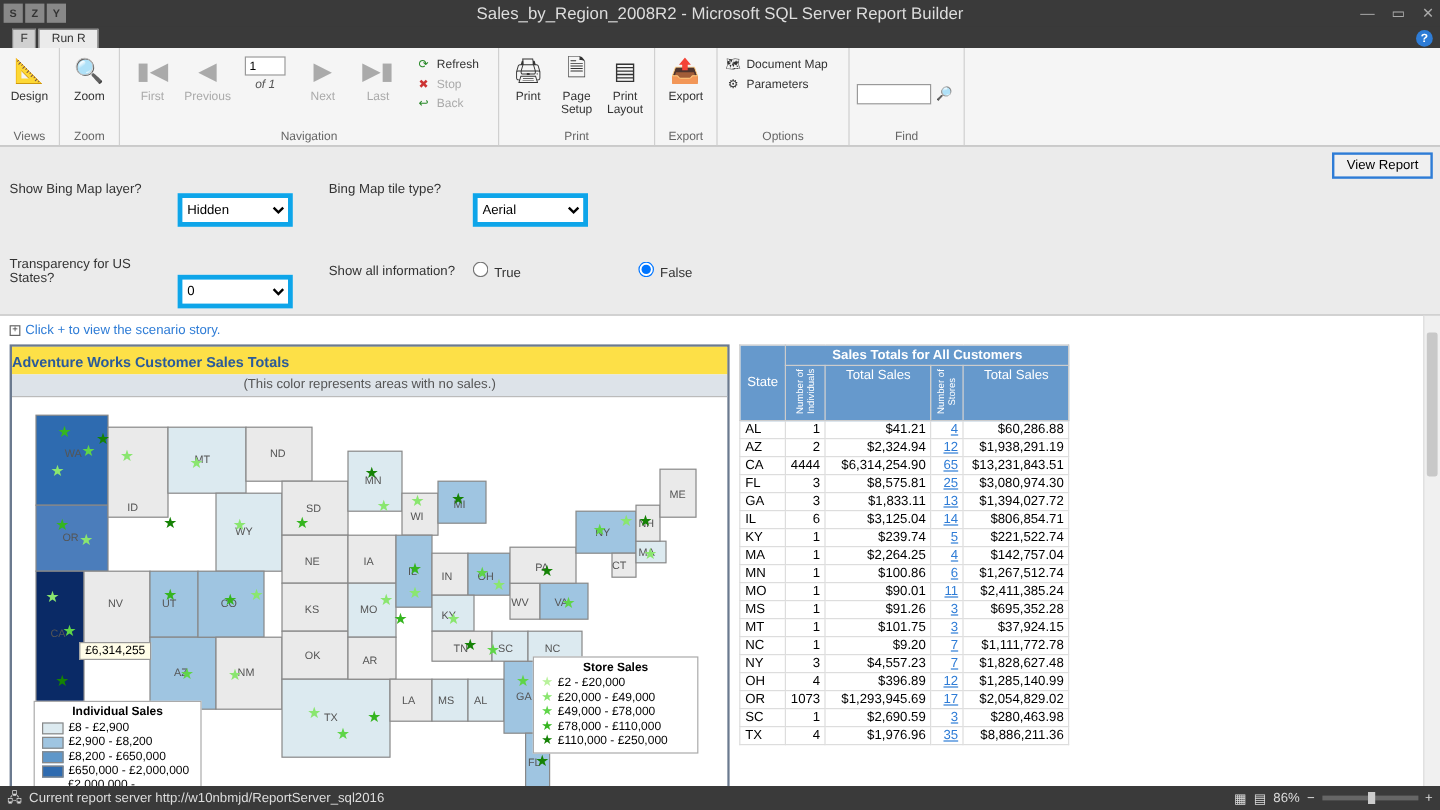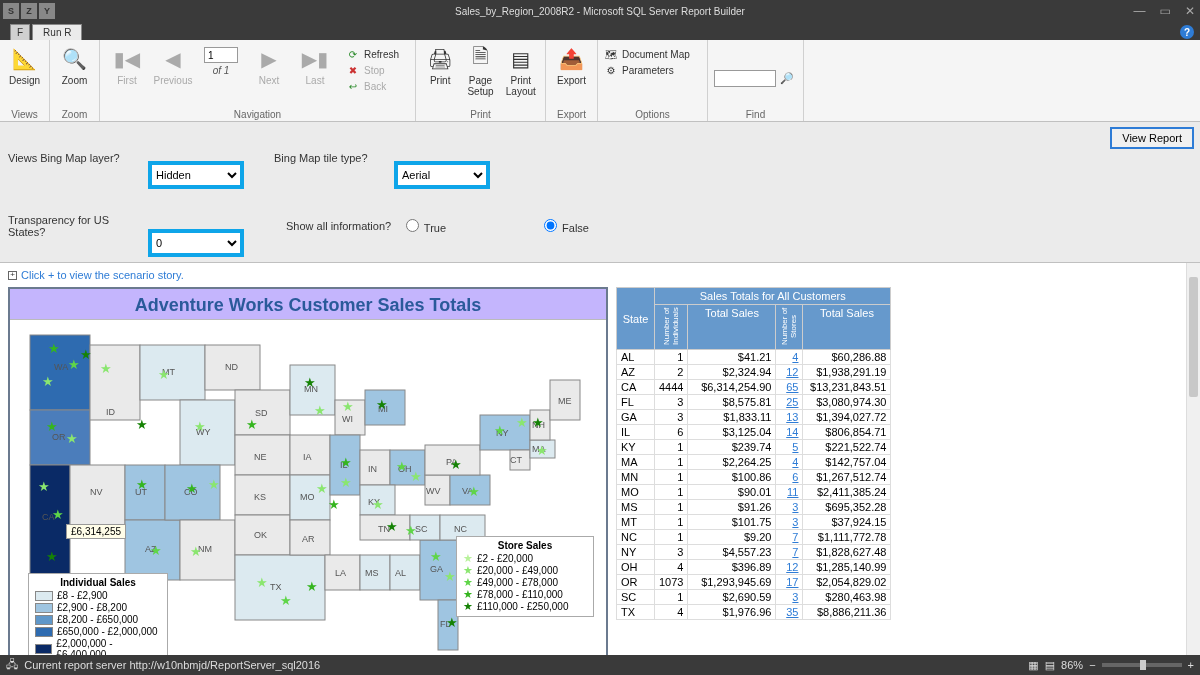--- a/index.html
+++ b/index.html
@@ -1,20 +1,20 @@
 <!DOCTYPE html>
 <html><head>
 <meta charset="utf-8">
 <style>
 * { margin: 0; padding: 0; box-sizing: border-box; font-family: "Segoe UI", Tahoma, sans-serif; }
 body { width: 1200px; height: 675px; background: #3a3a3a; overflow: hidden; font-size: 11px; }
 .titlebar { height: 22px; background: #3a3a3a; display: flex; align-items: center; color: #ccc; position: relative; }
 .titlebar-icons { display: flex; gap: 2px; padding-left: 3px; }
 .titlebar-icons span { width: 16px; height: 16px; background: #888; color: #333; display: flex; align-items: center; justify-content: center; font-size: 9px; font-weight: bold; }
-.titlebar-title { position: absolute; left: 50%; transform: translateX(-50%); font-size: 10px; color: #ddd; }
+.titlebar-title { position: absolute; left: 50%; transform: translateX(-50%); font-size: 14px; color: #ddd; }
 .titlebar-ctrls { position: absolute; right: 5px; display: flex; gap: 14px; color: #aaa; font-size: 12px; }
 .help-icon { position: absolute; right: 6px; top: 25px; width: 14px; height: 14px; border-radius: 50%; background: #2e7cd6; color: #fff; display: flex; align-items: center; justify-content: center; font-size: 10px; font-weight: bold; z-index: 10; }
 .tabbar { height: 18px; background: #3a3a3a; display: flex; align-items: flex-end; padding-left: 10px; gap: 2px; }
 .tab { padding: 2px 10px; background: #ebebeb; font-size: 10px; color: #333; border: 1px solid #888; border-bottom: none; }
 .tab.small { padding: 2px 6px; background: #d0d0d0; }
 .ribbon { height: 82px; background: #f5f5f5; border-bottom: 1px solid #c0c0c0; display: flex; position: relative; }
 .ribbon-group { border-right: 1px solid #d0d0d0; padding: 3px 6px 1px 6px; display: flex; flex-direction: column; }
 .ribbon-group-content { flex: 1; display: flex; align-items: flex-start; gap: 4px; }
 .ribbon-group-label { font-size: 10px; color: #666; text-align: center; padding-top: 1px; }
 .rbtn-lg { display: flex; flex-direction: column; align-items: center; width: 42px; cursor: pointer; font-size: 10px; color: #333; }
@@ -30,38 +30,38 @@
 .params-row label { width: 130px; }
 .params select { width: 96px; height: 28px; font-size: 11px; border: 4px solid #0ea5e9; background: #fff; margin-top: 34px; }
 .radio-grp { display: flex; align-items: center; gap: 8px; }
 .radio-grp input { margin-right: 2px; }
 .view-report-btn { position: absolute; right: 6px; top: 5px; padding: 3px 10px; background: #f0f0f0; border: 2px solid #2e7cd6; font-size: 11px; cursor: pointer; }
 .report-body { background: #fff; height: 445px; overflow: auto; padding: 6px 8px; position: relative; }
 .expand-link { color: #2e7cd6; font-size: 11px; cursor: pointer; display: flex; align-items: center; gap: 4px; }
 .expand-link .sq { width: 9px; height: 9px; border: 1px solid #666; display: inline-flex; align-items: center; justify-content: center; font-size: 8px; line-height: 1; color:#333; }
 .report-cols { display: flex; gap: 8px; margin-top: 6px; align-items: flex-start; }
 .map-panel { width: 600px; border: 2px solid #6b7a8f; background: #fff; }
-.map-title { background: #c4b5fd; text-align: center; padding: 6px 0 3px 0; font-weight: bold; color: #2a5a9a; font-size: 18px; }
+.map-title { background: #fde047; text-align: left; padding: 6px 0 3px 0; font-weight: bold; color: #2a5a9a; font-size: 12px; }
 .map-sub { background: #dde3e9; text-align: center; font-size: 11px; color: #555; padding: 2px 0 4px 0; }
 .map-area { height: 350px; background: #fff; position: relative; border-top: 1px solid #bbb; overflow: hidden; }
 .map-svg { position: absolute; left: 0; top: 0; }
 .stlbl { font-size: 9px; fill: #555; font-family: sans-serif; }
 .star { position: absolute; font-size: 13px; line-height: 1; pointer-events: none; }
 .tooltip { position: absolute; left: 56px; top: 204px; background: #fffde8; border: 1px solid #999; padding: 1px 4px; font-size: 10px; }
 .legend { position: absolute; background: #fff; border: 1px solid #aaa; font-size: 10px; padding: 3px 6px; }
 .legend .hd { font-weight: bold; text-align: center; margin-bottom: 2px; }
 .legend .row { display: flex; align-items: center; gap: 4px; margin: 1px 0; }
 .legend .sw { width: 18px; height: 10px; border: 1px solid #888; }
 .legend .st { font-size: 11px; line-height: 1; }
 .ind-leg { left: 18px; bottom: 4px; width: 140px; }
-.store-leg { right: 12px; bottom: 52px; width: 138px; }
+.store-leg { right: 24px; bottom: 52px; width: 138px; }
 .data-table { border-collapse: collapse; font-size: 11px; }
 .data-table th { background: #6699cc; color: #fff; font-weight: normal; border: 1px solid #ccc; padding: 2px 4px; }
 .data-table th.state { width: 38px; }
-.data-table th.group { font-weight: normal; }
+.data-table th.group { font-weight: bold; }
 .data-table td { border: 1px solid #ddd; padding: 1px 4px; text-align: right; white-space: nowrap; }
 .data-table td.st { text-align: left; }
 .data-table td.lnk { color: #2e7cd6; text-decoration: underline; cursor: pointer; }
 .vhdr { writing-mode: vertical-rl; transform: rotate(180deg); font-size: 8px; height: 38px; display: inline-block; }
 .statusbar { position: absolute; bottom: 0; left: 0; right: 0; height: 20px; background: #3a3a3a; color: #ddd; font-size: 11px; display: flex; align-items: center; padding: 0 6px; gap: 6px; }
 .statusbar .spacer { flex: 1; }
 .zoom-slider { width: 80px; height: 4px; background: #666; position: relative; }
 .zoom-slider .thumb { position: absolute; left: 38px; top: -3px; width: 6px; height: 10px; background: #ccc; }
 .scrollbar-v { position: absolute; right: 0; top: 0; bottom: 0; width: 14px; background: #f0f0f0; border-left: 1px solid #ddd; }
 .scrollbar-v .thumb { position: absolute; top: 14px; left: 2px; right: 2px; height: 120px; background: #c8c8c8; border-radius: 2px; }
@@ -194,46 +194,47 @@
     <div class="ribbon-group-content" style="align-items:center;gap:4px;padding-top:6px">
       <input style="width: 62px; height: 17px; border: 1px solid rgb(153, 153, 153);">
       <span style="color:#888">🔎</span>
     </div>
     <div class="ribbon-group-label">Find</div>
   </div>
 </div>
 
 <div class="params">
   <div class="params-row">
-    <label>Views Bing Map layer?</label>
+    <label>Show Bing Map layer?</label>
     <select><option>Hidden</option></select>
     <label style="width:110px;margin-left:20px">Bing Map tile type?</label>
     <select><option>Aerial</option></select>
   </div>
   <div class="params-row">
     <label>Transparency for US States?</label>
     <select><option>0</option></select>
-    <label style="width:110px;margin-left:32px">Show all information?</label>
+    <label style="width:110px;margin-left:20px">Show all information?</label>
     <div class="radio-grp">
       <label><input type="radio" name="sa" style=""> <span>True</span></label>
       <label><input type="radio" name="sa" checked="" style=""> <span>False</span></label>
     </div>
   </div>
   <button class="view-report-btn">View Report</button>
 </div>
 
 <div class="report-body">
   <div class="expand-link">
     <span class="sq">+</span>
     <span>Click + to view the scenario story.</span>
   </div>
 
   <div class="report-cols">
     <div class="map-panel">
       <div class="map-title">Adventure Works Customer Sales Totals</div>
+      <div class="map-sub">(This color represents areas with no sales.)</div>
       <div class="map-area">
         <svg class="map-svg" width="600" height="350">
 
           <rect x="20" y="15" width="60" height="75" fill="#2e6bb0" stroke="#888"></rect>
             <text x="44" y="50" class="stlbl">WA</text>
           <rect x="20" y="90" width="60" height="55" fill="#4b7dbb" stroke="#888"></rect>
             <text x="42" y="120" class="stlbl">OR</text>
           <rect x="20" y="145" width="40" height="120" fill="#0a2a66" stroke="#888"></rect>
             <text x="32" y="200" class="stlbl" fill="#fff">CA</text>
           <rect x="80" y="25" width="50" height="75" fill="#eaeaea" stroke="#888"></rect>

